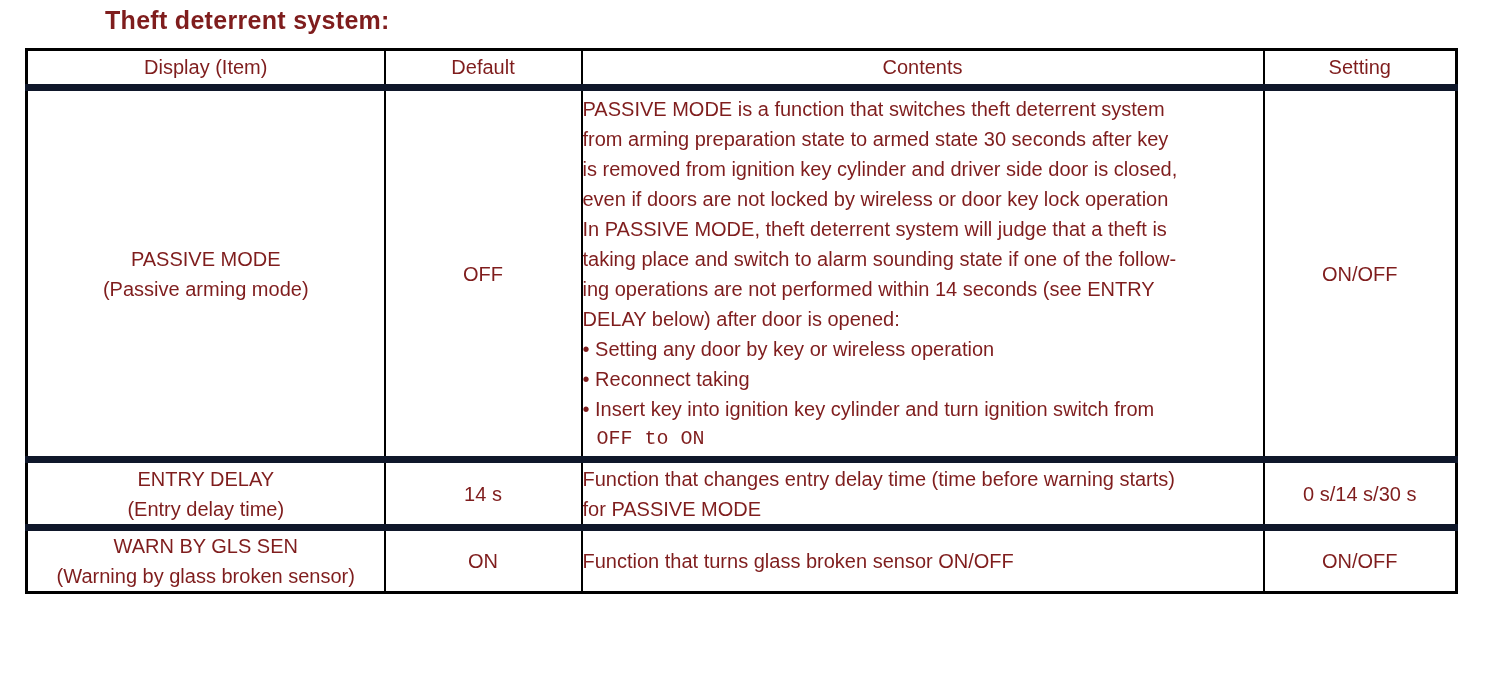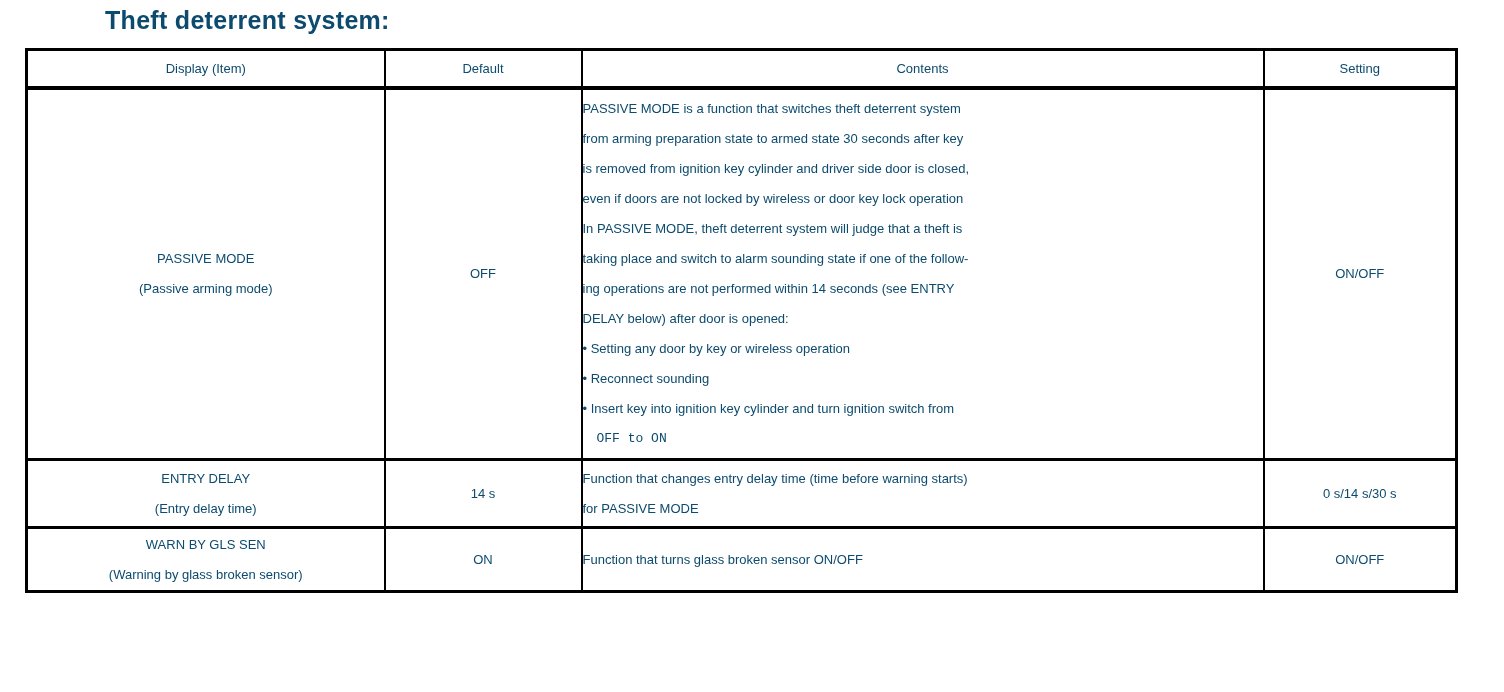--- a/index.html
+++ b/index.html
@@ -1,21 +1,21 @@
 <!DOCTYPE html>
 <html><head>
 <meta charset="utf-8">
 <style>
   html, body { margin: 0; padding: 0; background: #ffffff; }
   .page {
     position: relative;
     width: 1504px;
     height: 692px;
     background: #ffffff;
-    color: #0c4a6e;
+    color: #7f1d1d;
     font-family: "Liberation Sans", sans-serif;
     overflow: hidden;
   }
   .title {
     position: absolute;
     left: 105px;
     top: 6px;
     font-size: 25px;
     font-weight: bold;
     letter-spacing: 0.3px;
@@ -29,32 +29,32 @@
     border-collapse: collapse;
     table-layout: fixed;
     border: 3px solid #000;
   }
   table.tds col.c1 { width: 358px; }
   table.tds col.c2 { width: 197px; }
   table.tds col.c3 { width: 682px; }
   table.tds col.c4 { width: 193px; }
   table.tds th, table.tds td {
     border: 2px solid #000;
-    font-size: 13px;
+    font-size: 20px;
     padding: 0;
     overflow: hidden;
   }
   table.tds thead tr { height: 38px; }
   table.tds th {
     font-weight: normal;
     text-align: center;
     vertical-align: middle;
     border-bottom: 4px solid #000;
   }
-  table.tds tbody td { border-top: 2px solid #0f172a; border-bottom: 3px solid #000; }
+  table.tds tbody td { border-top: 7px solid #0f172a; border-bottom: 3px solid #000; }
   tr.r1 { height: 372px; }
   tr.r2 { height: 69px; }
   tr.r3 { height: 68px; }
   tr.r4 { height: 64px; }
   td.center {
     text-align: center;
     vertical-align: middle;
     line-height: 30px;
   }
   td.contents {
@@ -97,21 +97,21 @@
         <td class="contents">
           <div class="line">PASSIVE MODE is a function that switches theft deterrent system</div>
           <div class="line">from arming preparation state to armed state 30 seconds after key</div>
           <div class="line">is removed from ignition key cylinder and driver side door is closed,</div>
           <div class="line">even if doors are not locked by wireless or door key lock operation</div>
           <div class="line">In PASSIVE MODE, theft deterrent system will judge that a theft is</div>
           <div class="line">taking place and switch to alarm sounding state if one of the follow-</div>
           <div class="line">ing operations are not performed within 14 seconds (see ENTRY</div>
           <div class="line">DELAY below) after door is opened:</div>
           <div class="line">• Setting any door by key or wireless operation</div>
-          <div class="line">• Reconnect sounding</div>
+          <div class="line">• Reconnect taking</div>
           <div class="line">• Insert key into ignition key cylinder and turn ignition switch from</div>
           <div class="line indent">OFF to ON</div>
         </td>
         <td class="center">ON/OFF</td>
       </tr>
 
 
       <tr class="r3">
         <td class="center">
           <div>ENTRY DELAY</div>

